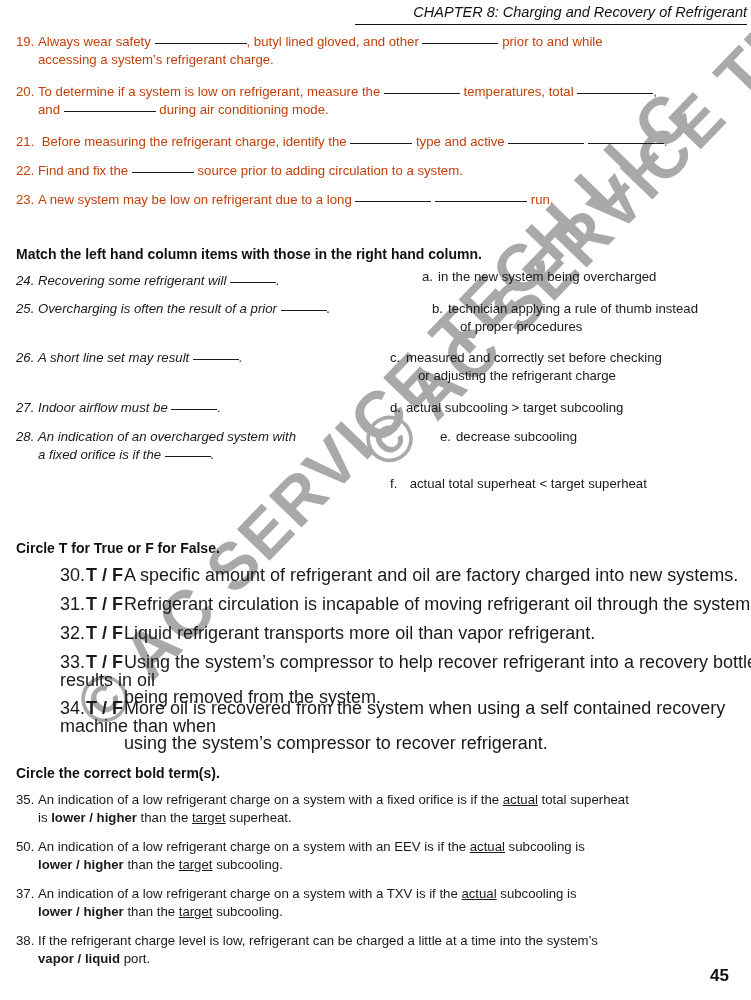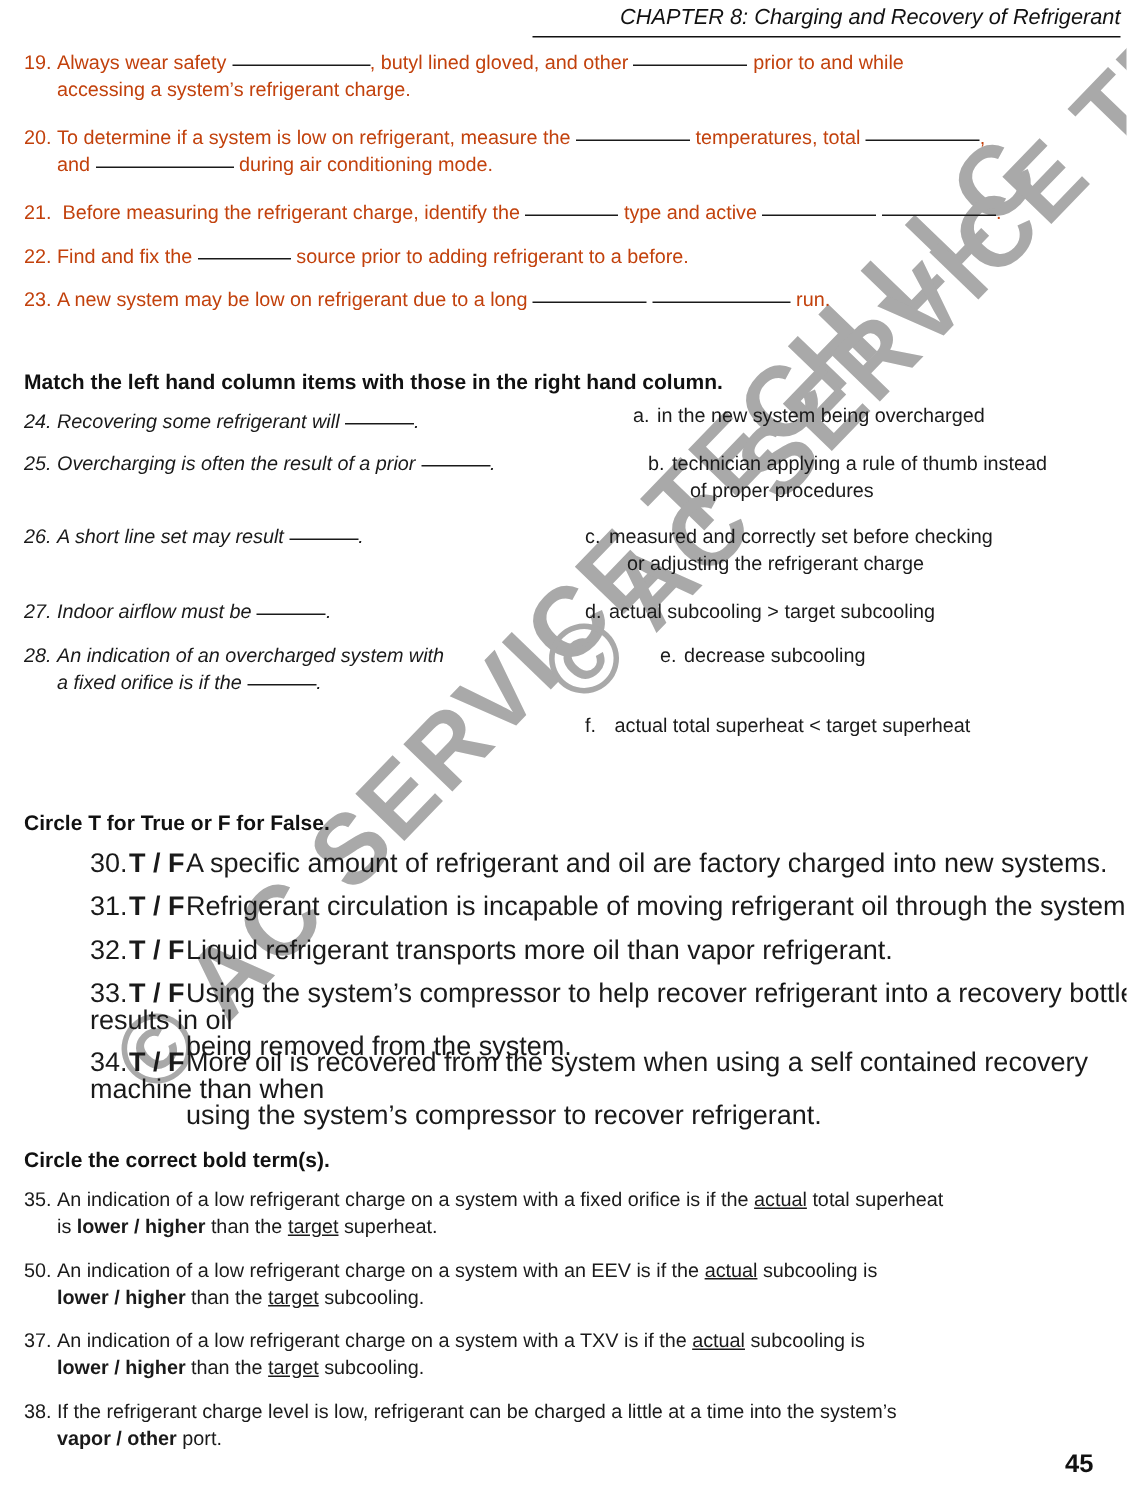--- a/index.html
+++ b/index.html
@@ -201,21 +201,21 @@
   <div class="q" style="left:16px; top:83px; width:700px;">
     <span class="num">20.</span><span>To determine if a system is low on refrigerant, measure the </span><span class="blank b-lg"></span><span> temperatures, total </span><span class="blank b-lg"></span><span>,</span>
     <span class="qline2"><span>and </span><span class="blank b-xl"></span><span> during air conditioning mode.</span></span>
   </div>
 
   <div class="q" style="left:16px; top:133px; width:720px;">
     <span class="num">21.</span><span> Before measuring the refrigerant charge, identify the </span><span class="blank b-md"></span><span> type and active </span><span class="blank b-lg"></span><span>  </span><span class="blank b-lg"></span><span>.</span>
   </div>
 
   <div class="q" style="left:16px; top:162px; width:720px;">
-    <span class="num">22.</span><span>Find and fix the </span><span class="blank b-md"></span><span> source prior to adding refrigerant to a before.</span>
+    <span class="num">22.</span><span>Find and fix the </span><span class="blank b-md"></span><span> source prior to adding circulation to a system.</span>
   </div>
 
   <div class="q" style="left:16px; top:191px; width:720px;">
     <span class="num">23.</span><span>A new system may be low on refrigerant due to a long </span><span class="blank b-lg"></span><span> </span><span class="blank b-xl"></span><span> run.</span>
   </div>
 
   <div class="section-head" style="left:16px; top:246px;">Match the left hand column items with those in the right hand column.</div>
 
   <div class="match-left" style="top:272px;">
     <span class="num">24.</span><span>Recovering some refrigerant will </span><span class="blank b-sm"></span><span>.</span>
@@ -287,18 +287,18 @@
     <span class="btcont"><span class="bold">lower / higher</span><span> than the </span><span class="u">target</span><span> subcooling.</span></span>
   </div>
 
   <div class="bt" style="top:885px;">
     <span class="num">37.</span><span>An indication of a low refrigerant charge on a system with a TXV is if the </span><span class="u">actual</span><span> subcooling is</span>
     <span class="btcont"><span class="bold">lower / higher</span><span> than the </span><span class="u">target</span><span> subcooling.</span></span>
   </div>
 
   <div class="bt" style="top:932px;">
     <span class="num">38.</span><span>If the refrigerant charge level is low, refrigerant can be charged a little at a time into the system’s</span>
-    <span class="btcont"><span class="bold">vapor / other</span><span> port.</span></span>
+    <span class="btcont"><span class="bold">vapor / liquid</span><span> port.</span></span>
   </div>
 
   <div class="page-num">45</div>
 
 </div>
 
 </body></html>

